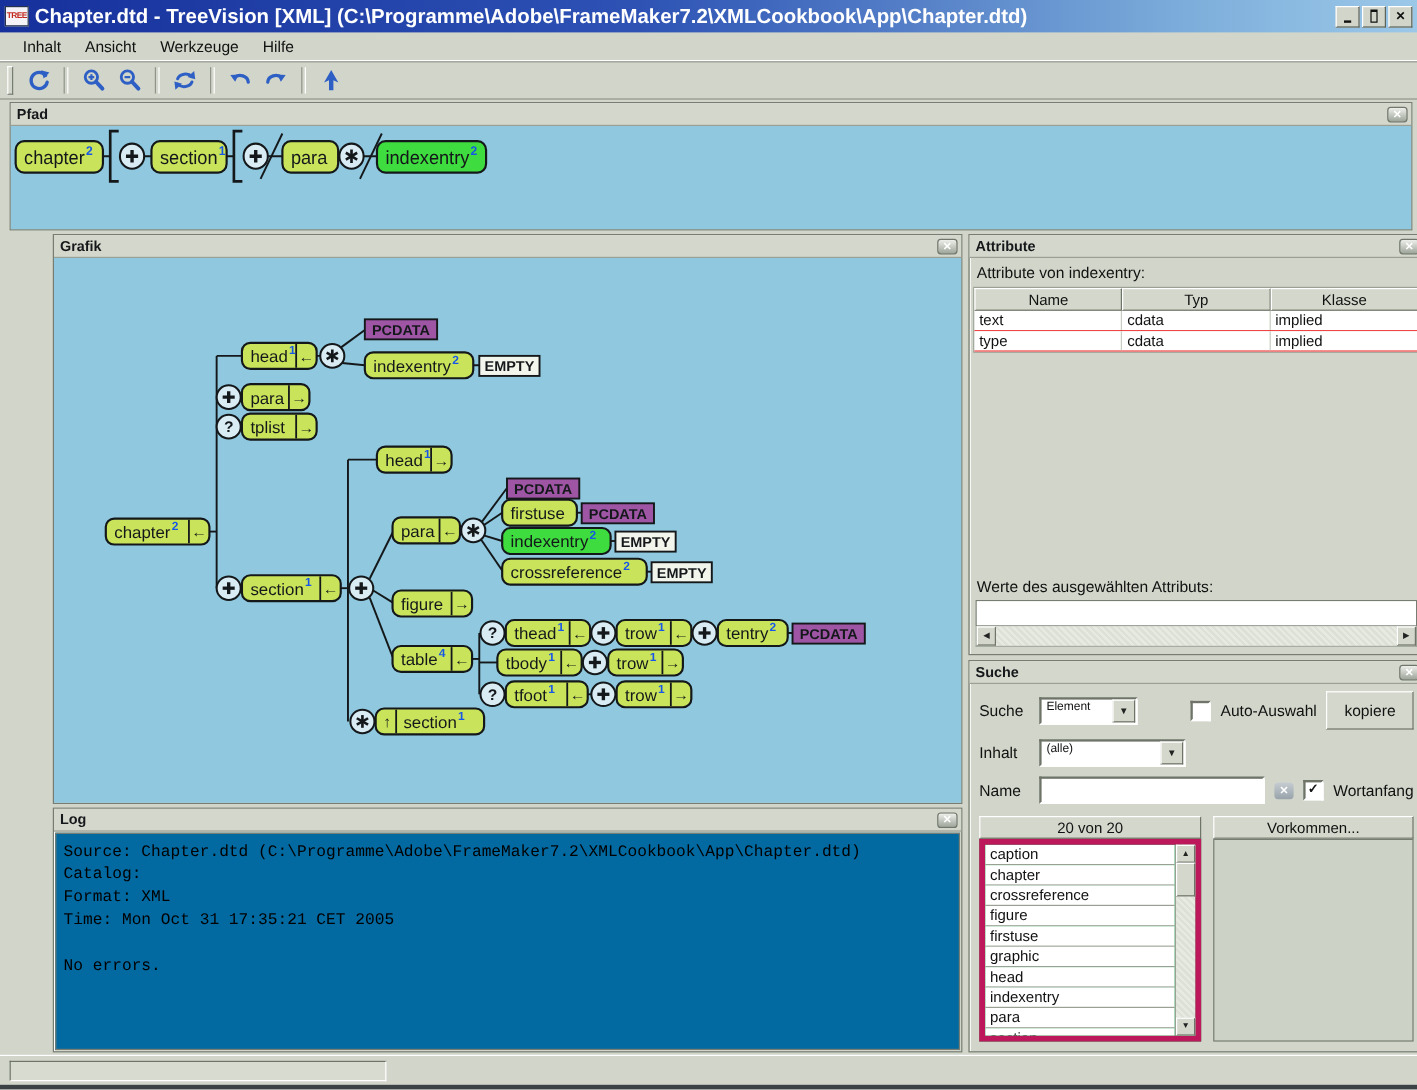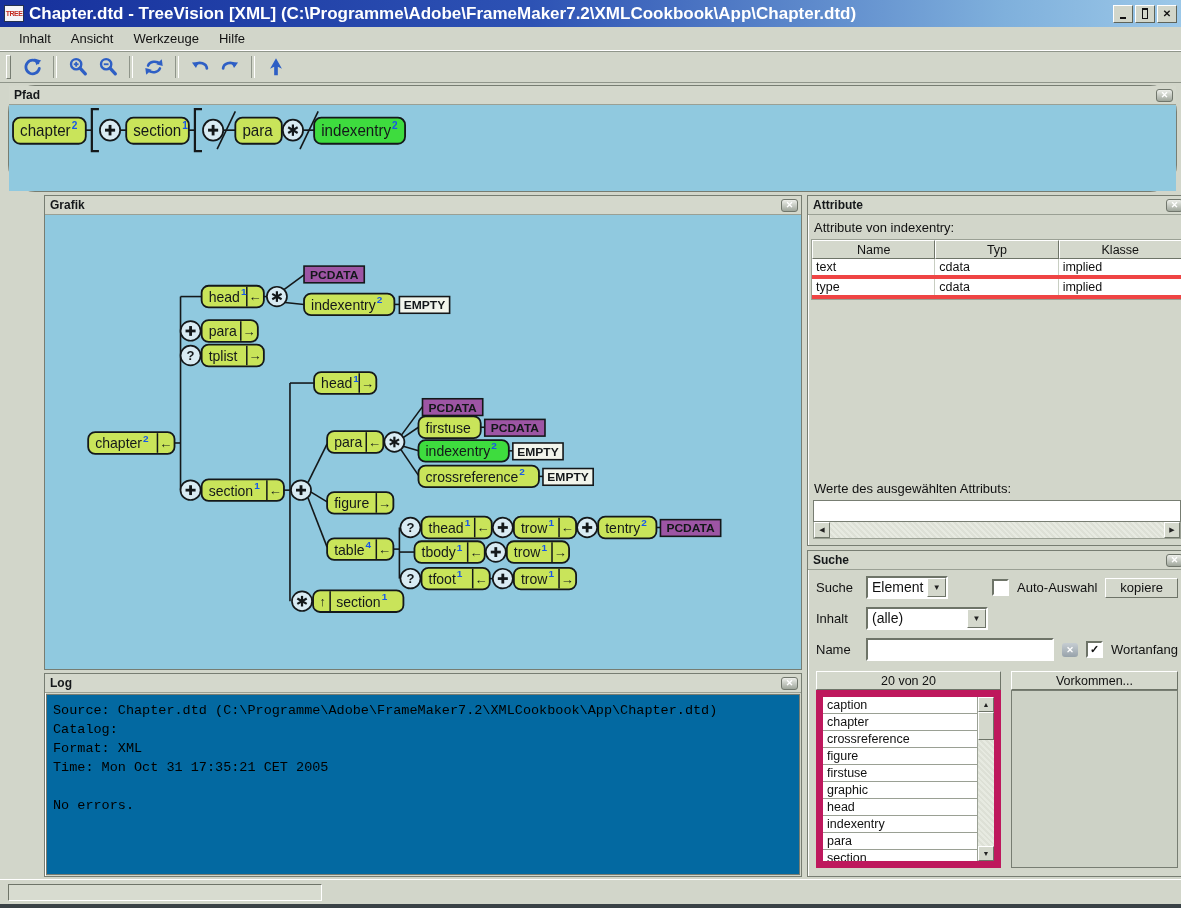--- a/index.html
+++ b/index.html
@@ -32,68 +32,68 @@
   .phead{height:18px;flex:0 0 18px;display:flex;align-items:center;justify-content:space-between;
     padding:0 3px 0 5px;border-bottom:1px solid #9AA094;background:#D4D8CC;}
   .phead .ptitle{font-size:12px;font-weight:bold;color:#15181A;}
   .pclose{width:17px;height:13px;border:1px solid #70766C;border-radius:3px;
     background:linear-gradient(#EDEFEA,#9FA69B);color:#fff;font-size:9px;font-weight:bold;
     display:flex;align-items:center;justify-content:center;padding:0;line-height:1;}
   .pbody{flex:1;min-height:0;position:relative;}
   .blue{background:#90C9DF;}
   .pbody svg{display:block;width:100%;height:100%;}
   
-  .pfad-panel{height:105px;flex:0 0 105px;border-radius:27px;}
+  .pfad-panel{height:105px;flex:0 0 105px;}
   .mainrow{flex:1;display:flex;gap:5px;padding:3px 4px 2px 8px;min-height:0;}
   .leftcol{width:758px;flex:0 0 758px;display:flex;flex-direction:column;gap:3px;min-height:0;padding-left:36px;}
   .rightcol{flex:1;display:flex;flex-direction:column;gap:4px;min-height:0;}
   .grafik-panel{flex:1;min-height:0;}
   .log-panel{height:202px;flex:0 0 202px;}
   .log-body{background:#0369a1;border:1px solid #777D72;margin:1px;padding:6px 6px;overflow:hidden;}
   .log-line{font-family:"Liberation Mono",monospace;font-size:13.5px;line-height:19px;color:#000;white-space:pre;}
   
   .attribute-panel{height:349px;flex:0 0 349px;}
   .attr-caption{font-size:13px;color:#111;padding:5px 6px 4px 6px;}
   .attr-table{margin:0 3px;border:1px solid #9AA094;background:#D2D6CA;}
   .attr-hrow{display:grid;grid-template-columns:1fr 1fr 1fr;}
   .attr-hcell{height:17px;font-size:12.5px;display:flex;align-items:center;justify-content:center;
     background:#D4D8CC;border:1px solid;border-color:#fff #6E7468 #6E7468 #fff;color:#111;}
-  .attr-row{display:grid;grid-template-columns:1fr 1fr 1fr;background:#fff;border-bottom:4px solid #ef4444;}
+  .attr-row{display:grid;grid-template-columns:1fr 1fr 1fr;background:#fff;border-bottom:1px solid #ef4444;}
   .attr-cell{height:16px;font-size:12.5px;color:#111;padding-left:4px;display:flex;align-items:center;border-right:1px solid #C8CEC2;}
   .attr-filler{flex:1;}
   .werte-label{font-size:13px;color:#111;padding:4px 6px 4px 6px;}
   .werte-wrap{margin:0 5px;border:1px solid #777D72;background:#fff;}
   .werte-input{display:block;width:100%;height:20px;border:none;outline:none;box-sizing:border-box;background:#fff;font-size:13px;padding:0 4px;}
   .hscroll{height:16px;margin:0 5px 6px 5px;display:flex;border:1px solid #9AA094;border-top:none;background:#E4E7DE;}
   .sbtn{width:16px;height:100%;background:#D4D8CC;border:1px solid;border-color:#fff #6E7468 #6E7468 #fff;
     display:flex;align-items:center;justify-content:center;font-size:7px;color:#222;box-sizing:border-box;padding:0;}
   .htrack{flex:1;background:repeating-linear-gradient(45deg,#E7EAE1 0 2px,#DDE0D6 2px 4px);}
   
   .suche-panel{flex:1;justify-content:flex-end;}
   .srow{display:flex;align-items:center;padding:6px 8px 2px 8px;gap:8px;}
   .slabel{font-size:13px;color:#111;width:42px;flex:0 0 42px;}
   .dropdown{display:flex;border:2px solid;border-color:#6E7468 #fff #fff #6E7468;background:#fff;height:19px;align-items:stretch;}
-  .ddtext{font-size:14px;padding:1px 4px 0 4px;color:#111;flex:1;white-space:nowrap;}
+  .ddtext{font-size:10px;padding:1px 4px 0 4px;color:#111;flex:1;white-space:nowrap;}
   .ddbtn{width:17px;background:#D4D8CC;border:1px solid;border-color:#fff #6E7468 #6E7468 #fff;
     display:flex;align-items:center;justify-content:center;font-size:8px;color:#222;}
   .checkbox{width:13px;height:13px;background:#fff;border:2px solid;border-color:#6E7468 #fff #fff #6E7468;
     display:flex;align-items:center;justify-content:center;font-size:11px;font-weight:bold;color:#111;line-height:1;}
   .cblabel{font-size:13px;color:#111;}
   .push{margin-left:auto;display:flex;align-items:center;gap:8px;}
-  .btn{height:20px;padding:0 14px;background:#D4D8CC;border:1px solid;border-color:#fff #6E7468 #6E7468 #fff;
+  .btn{height:32px;padding:0 14px;background:#D4D8CC;border:1px solid;border-color:#fff #6E7468 #6E7468 #fff;
     font-size:13px;color:#111;}
   .name-input{flex:1;height:19px;border:2px solid;border-color:#6E7468 #fff #fff #6E7468;background:#fff;
     font-size:13px;padding:0 4px;outline:none;min-width:0;}
   .clear-btn{width:16px;height:14px;border:none;border-radius:3px;background:linear-gradient(#C6CDD2,#97A2AA);
     color:#fff;font-size:9px;font-weight:bold;display:flex;align-items:center;justify-content:center;padding:0;}
   .lists{flex:1;display:flex;gap:10px;padding:8px 8px 8px 8px;min-height:0;}
   .listcol{width:185px;flex:0 0 185px;display:flex;flex-direction:column;min-height:0;}
   .list-header{height:17px;flex:0 0 17px;background:#D4D8CC;border:1px solid;border-color:#fff #6E7468 #6E7468 #fff;
     font-size:12.5px;display:flex;align-items:center;justify-content:center;color:#111;}
-  .listwrap{flex:1;display:flex;border:7px solid #be185d;min-height:0;background:#22c55e;}
+  .listwrap{flex:1;display:flex;border:5px solid #be185d;min-height:0;background:#22c55e;}
   .listitems{flex:1;overflow:hidden;}
   .list-item{height:16px;font-size:12.5px;color:#111;padding-left:4px;display:flex;align-items:center;
     border-bottom:1px solid #9AA094;background:#fff;}
   .vscroll{width:16px;flex:0 0 16px;display:flex;flex-direction:column;background:repeating-linear-gradient(45deg,#E7EAE1 0 2px,#DDE0D6 2px 4px);border-left:1px solid #9AA094;}
   .vthumb{height:26px;background:#D4D8CC;border:1px solid;border-color:#fff #6E7468 #6E7468 #fff;}
   .vtrack{flex:1;}
   .vorkcol{flex:1;display:flex;flex-direction:column;min-height:0;}
   .vork-body{flex:1;border:1px solid #777D72;background:#CDD2C6;}
   
   .statusbar{height:24px;flex:0 0 24px;display:flex;align-items:center;padding-left:8px;border-top:1px solid #fff;}

